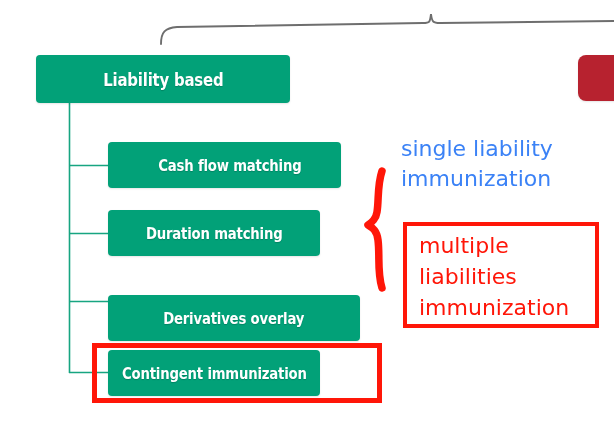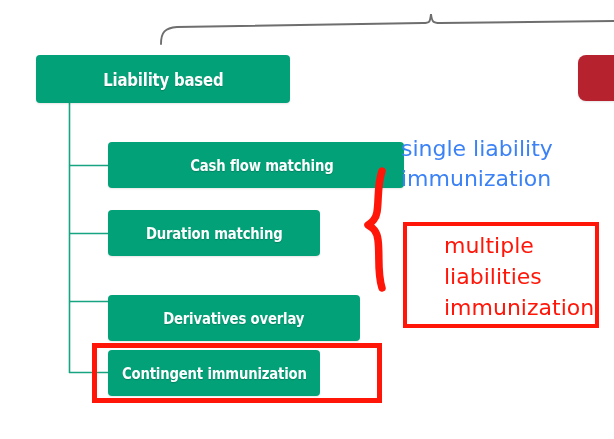--- a/index.html
+++ b/index.html
@@ -42,21 +42,21 @@
     font-stretch: condensed;
     letter-spacing: -0.2px;
     text-shadow: 0 1px 1px rgba(0,0,0,0.18);
     white-space: nowrap;
     transform: scaleX(0.92);
   }
 
   #node-root          { left:36px;  top:55px;  width:254px; height:48px; }
   #node-root .node-label { font-size: 18px; }
 
-  #node-cashflow      { left:108px; top:142px; width:296px; height:46px;padding-left:11px; }
+  #node-cashflow      { left:108px; top:142px; width:233px; height:46px;padding-left:11px; }
   #node-duration      { left:108px; top:210px; width:212px; height:46px; }
   #node-derivatives   { left:108px; top:278px; width:252px; height:46px;margin-top:17px; }
   #node-contingent    { left:108px; top:350px; width:212px; height:46px; }
   .child .node-label  { font-size: 16px; }
 
   
   #node-red-partial {
     position: absolute;
     left: 578px; top: 55px;
     width: 48px; height: 46px;
@@ -87,21 +87,20 @@
     box-sizing: border-box;
   }
   #annot-multiple {
     position: absolute;
     left: 12px; top: 4px;
     color: #FF1608;
     font-family: "DejaVu Sans", "Liberation Sans", sans-serif;
     font-size: 22px;
     line-height: 31px;
     white-space: pre-line;
-    margin-left: 25px;
   }
   #annot-highlight-rect {
     position: absolute;
     left: 92px; top: 343px;
     width: 290px; height: 60px;
     border: 5px solid #FF1608;
     box-sizing: border-box;
   }
   .annot-layer {
     position: absolute;

